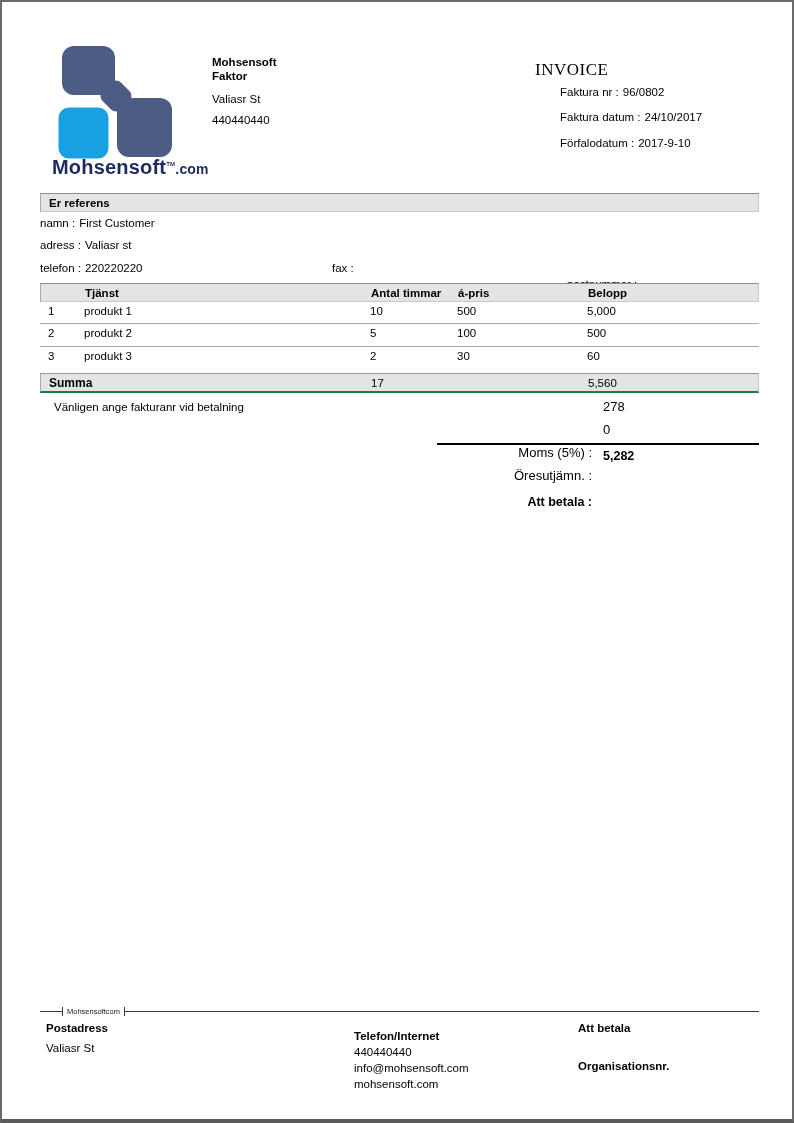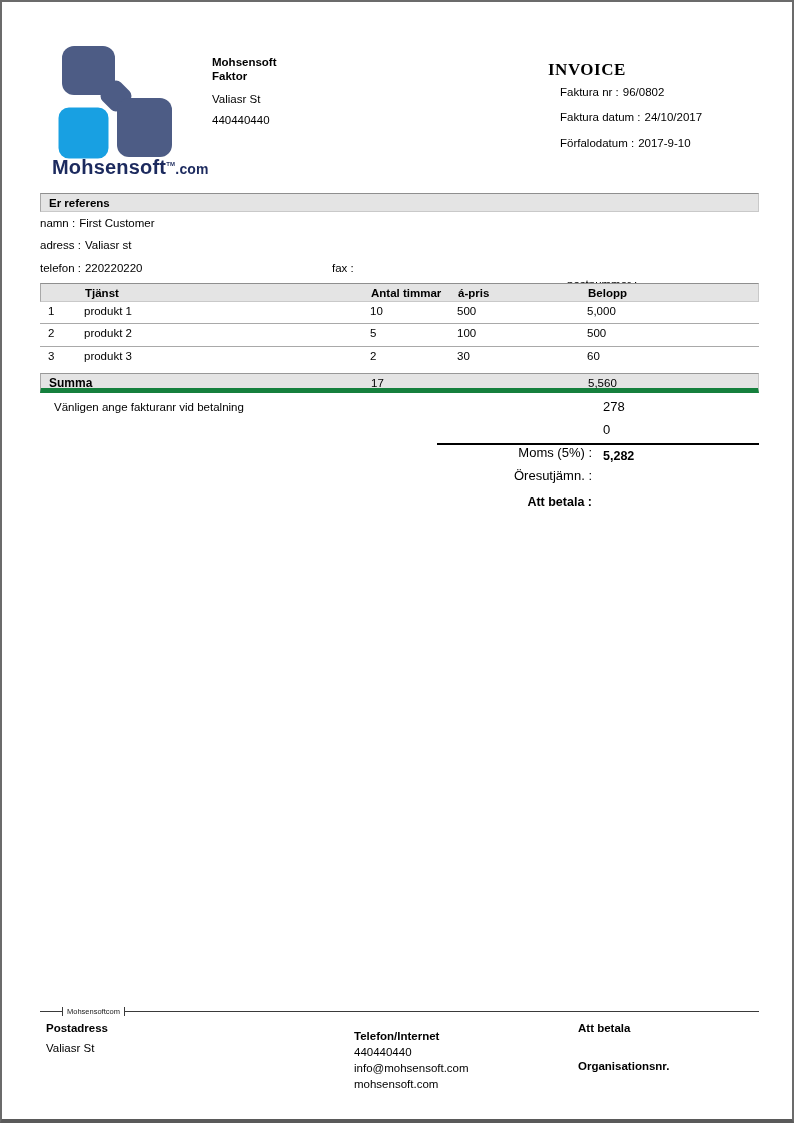--- a/index.html
+++ b/index.html
@@ -20,21 +20,21 @@
   .logo-wordmark sup { font-size:6px; font-weight:bold; vertical-align:super; }
   .logo-wordmark .dotcom { font-size:14px; font-weight:bold; }
 
   
   .company-block { left:210px; top:53px; font-size:11.5px; line-height:14px; }
   .company-name { font-weight:bold; }
   .company-addr { margin-top:9px; }
   .company-phone { margin-top:7px; }
 
   
-  .invoice-title { left:546px; top:58px; font-family:"Liberation Serif", serif; font-weight:bold; font-size:17px; letter-spacing:0.5px; }
+  .invoice-title { left:533px; top:58px; font-family:"Liberation Serif", serif; font-weight:normal; font-size:17px; letter-spacing:0.5px; }
   .inv-meta { left:558px; font-size:11.5px; white-space:nowrap; }
   .inv-meta .lab { margin-right:4px; }
 
   
   .gray-bar {
     left:38px; width:719px; background:#e4e4e4;
     border-top:1px solid #8f8f8f; border-left:1px solid #a8a8a8;
     border-right:1px solid #c9c9c9; border-bottom:1px solid #c9c9c9;
   }
   .bar-er { top:191px; height:19px; padding:3px 0 0 8px; font-weight:bold; font-size:11.5px; }
@@ -157,21 +157,21 @@
     <span class="c-amt">500</span>
   </div>
   <div class="abs tbl-row" style="top:345px;">
     <span class="c-num">3</span>
     <span class="c-serv">produkt 3</span>
     <span class="c-hours">2</span>
     <span class="c-price">30</span>
     <span class="c-amt">60</span>
   </div>
 
-  <div class="abs gray-bar tbl-sum" style="border-bottom:5px solid #15803d; border-top:1px solid #989898;text-align:center;">
+  <div class="abs gray-bar tbl-sum" style="border-bottom:2px solid #15803d; border-top:1px solid #989898;text-align:center;">
     <span class="c-num">Summa</span>
     <span class="c-hours">17</span>
     <span class="c-amt">5,560</span>
   </div>
 
   <div class="abs pay-note">Vänligen ange fakturanr vid betalning</div>
 
   <div class="abs tot-row" style="top:397px;">
     <span class="t-lab">Moms (5%) :</span>
     <span class="t-val">278</span>

